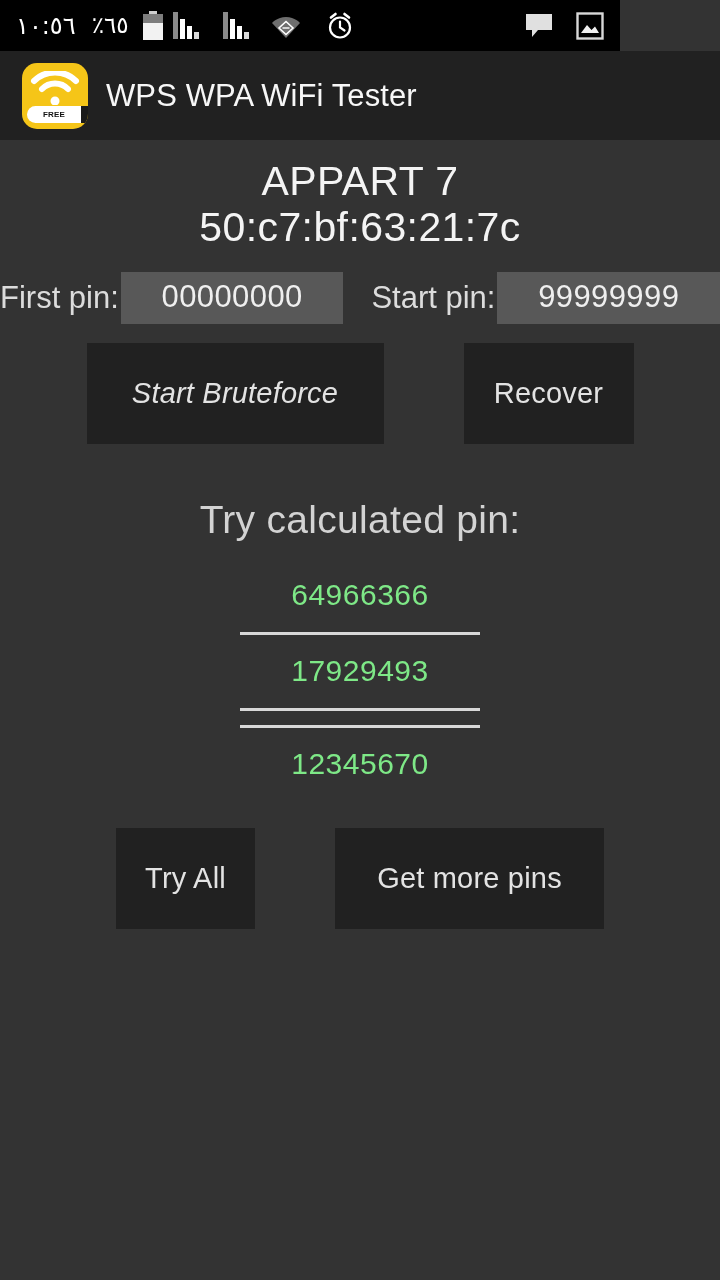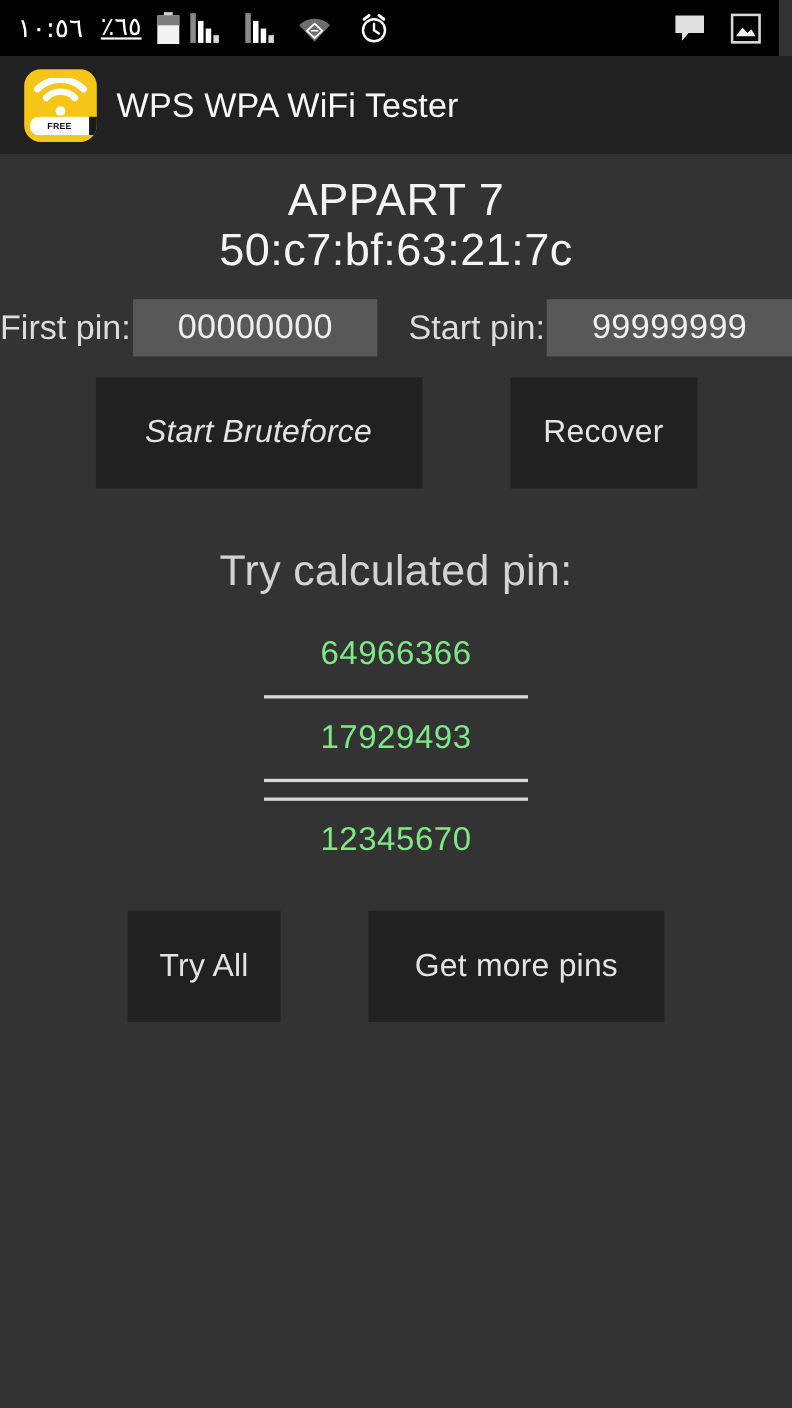--- a/index.html
+++ b/index.html
@@ -6,31 +6,31 @@
   html, body {
     width:720px; height:1280px;
     background:#333333;
     font-family:"Liberation Sans", sans-serif;
     overflow:hidden;
   }
   #screen { position:relative; width:720px; height:1280px; background:#333333; }
 
   
   .statusbar {
-    position:absolute; top:0; left:0; width:708px; height:51px;
+    position:absolute; top:0; left:0; width:620px; height:51px;
     background:#000000; display:flex; align-items:center;
   }
   .sb-left { display:flex; align-items:center; padding-left:16px; gap:10px; }
   .sb-clock {
     color:#ffffff; font-size:24px; letter-spacing:0.5px;
     font-family:"DejaVu Sans", sans-serif; line-height:1;
   }
   .sb-batt-pct {
     color:#ffffff; font-size:23px; margin-left:6px;
-    font-family:"DejaVu Sans", sans-serif; line-height:1;text-decoration:underline;
+    font-family:"DejaVu Sans", sans-serif; line-height:1;
   }
   .sb-right { position:absolute; right:16px; display:flex; align-items:center; gap:22px; }
   .ic { display:block; }
 
   
   .battery { position:relative; width:20px; height:29px; margin-left:4px; }
   .battery .cap { position:absolute; top:0; left:6px; width:8px; height:3px; background:#cfcfcf; }
   .battery .body { position:absolute; top:3px; left:0; width:20px; height:26px; background:#f2f2f2; }
   .battery .fill-top { position:absolute; top:3px; left:0; width:20px; height:9px; background:#7d7d7d; }
 

